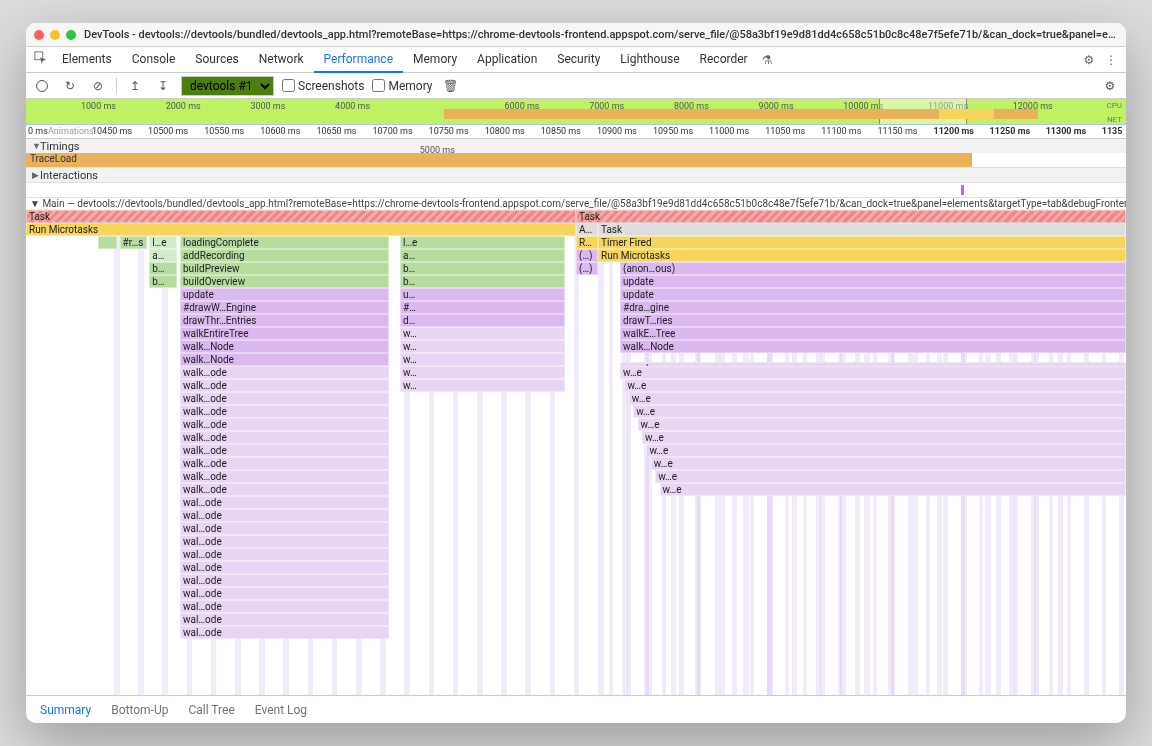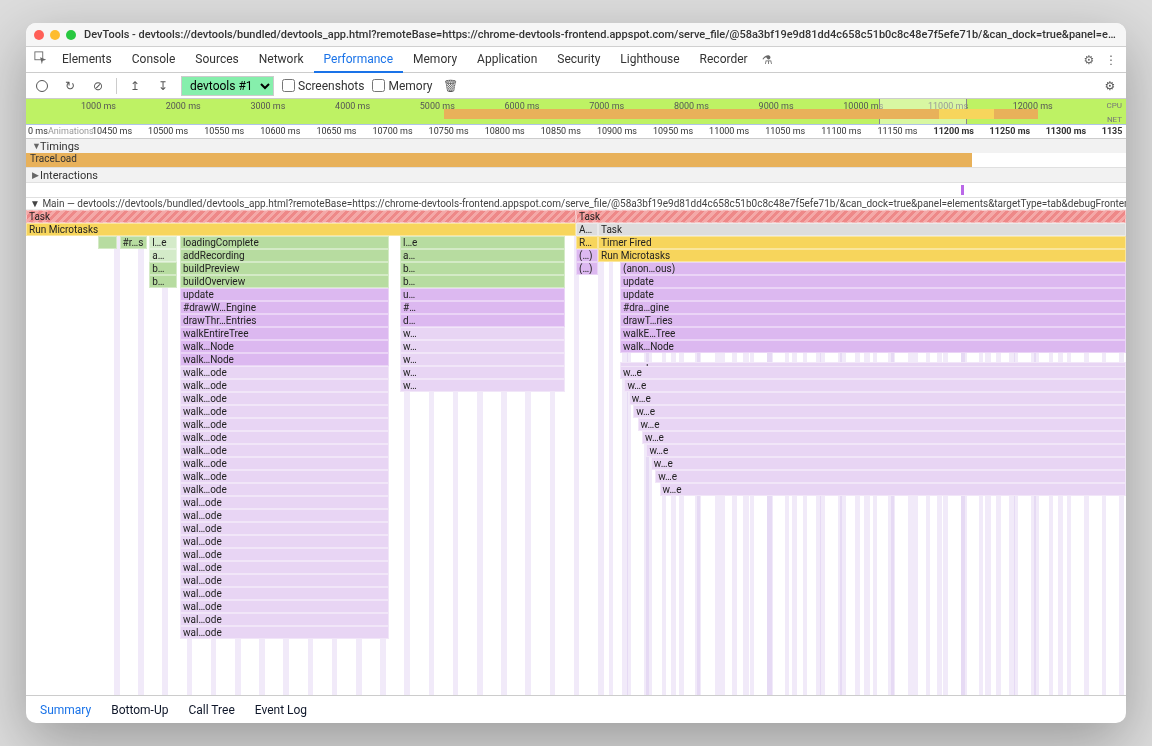--- a/index.html
+++ b/index.html
@@ -10,21 +10,21 @@
 .traffic span { width:10px; height:10px; border-radius:50%; }
 .tc { background:#ff5f57; } .tm { background:#febc2e; } .tx { background:#28c840; }
 .title-text { font-weight:500; white-space:nowrap; overflow:hidden; text-overflow:ellipsis; flex:1; }
 .tabs { height:26px; border-bottom:1px solid #ccc; display:flex; align-items:center; padding:0 4px; font-size:12px; color:#333; }
 .tabs .icon { width:22px; text-align:center; color:#666; }
 .tabs .tab { padding:0 10px; height:26px; display:flex; align-items:center; cursor:pointer; border-bottom:2px solid transparent; }
 .tabs .tab.active { color:#1a73e8; border-bottom-color:#1a73e8; }
 .tabs .spacer { flex:1; }
 .toolbar { height:26px; border-bottom:1px solid #ccc; display:flex; align-items:center; padding:0 6px; font-size:12px; gap:8px; }
 .toolbar .btn { width:20px; height:20px; display:flex; align-items:center; justify-content:center; color:#555; cursor:pointer; border-radius:3px; }
-.toolbar select { font-size:12px; padding:1px 4px; border:1px solid #ccc; background:#86efac; }
+.toolbar select { font-size:12px; padding:1px 4px; border:1px solid #ccc; background:#4d7c0f; }
 .toolbar label { display:flex; align-items:center; gap:3px; color:#333; }
 .overview { height:26px; background:#bef264; border-bottom:1px solid #b0c4e8; position:relative; font-size:9px; color:#555; }
 .overview .tick { position:absolute; top:2px; }
 .overview .sel { position:absolute; top:0; bottom:0; background:rgba(255,255,255,.4); border-left:1px solid #888; border-right:1px solid #888; }
 .overview .cpu-label { position:absolute; right:4px; top:2px; font-size:8px; color:#777;}
 .overview .net-label { position:absolute; right:4px; bottom:0; font-size:8px; color:#777;}
 .ruler { height:14px; border-bottom:1px solid #ccc; position:relative; font-size:9px; color:#333; }
 .ruler .tick { position:absolute; top:1px; }
 .ruler .tick.emp { font-weight:700; }
 .section { border-bottom:1px solid #e0e0e0; font-size:11px; }
@@ -37,21 +37,21 @@
 .flame { flex:1; overflow:hidden; position:relative; font-size:10px; }
 .flame-row { position:absolute; height:13px; border:0.5px solid rgba(255,255,255,.4); padding-left:2px; white-space:nowrap; overflow:hidden; color:#222; } .c-red-stripe { background:repeating-linear-gradient(135deg,#f4a9a8,#f4a9a8 3px,#e88 3px,#e88 6px); }
 .c-yellow { background:#f7d55c; }
 .c-green { background:#b7dca0; }
 .c-purple { background:#dcb8f0; }
 .c-lpurple { background:#e8d5f4; }
 .c-grey { background:#ddd; }
 .c-lgreen { background:#d4ebc9;}
 .flame-col { position:absolute; top:0; bottom:0; background:rgba(200,170,230,.25); }
 .bottom-tabs { height:28px; border-top:1px solid #ccc; display:flex; align-items:center; padding:0 4px; font-size:12px; }
-.bottom-tabs .tab { padding:0 10px; height:28px; display:flex; align-items:center; cursor:pointer; color:#0f172a; }
+.bottom-tabs .tab { padding:0 10px; height:28px; display:flex; align-items:center; cursor:pointer; color:#737373; }
 .bottom-tabs .tab.active { color:#1a73e8; }
 .record-dot { width:12px; height:12px; border:1.5px solid #555; border-radius:50%; }
 </style>
 </head>
 <body>
 
 <div class="window">
   <div class="titlebar">
     <div class="traffic">
       <span class="tc"></span>
@@ -108,21 +108,21 @@
     <div class="spacer" style="flex:1;"></div>
     <div class="btn">⚙</div>
   </div>
 
   <div class="overview">
     <div id="ov-ticks">
         <span class="tick" style="left: 5%;">1000 ms</span>
         <span class="tick" style="left: 12.7%;">2000 ms</span>
         <span class="tick" style="left: 20.4%;">3000 ms</span>
         <span class="tick" style="left: 28.1%;">4000 ms</span>
-        <span class="tick" style="left: 35.8%;">5000 ms</span>
+        <span class="tick" style="left: 35.8%; margin-top: 44px;">5000 ms</span>
         <span class="tick" style="left: 43.5%;">6000 ms</span>
         <span class="tick" style="left: 51.2%;">7000 ms</span>
         <span class="tick" style="left: 58.9%;">8000 ms</span>
         <span class="tick" style="left: 66.6%;">9000 ms</span>
         <span class="tick" style="left: 74.3%;">10000 ms</span>
         <span class="tick" style="left: 82%;">11000 ms</span>
         <span class="tick" style="left: 89.7%; text-align: center;">12000 ms</span>
       </div>
     <div class="sel" style="left:77.5%;width:8%;"></div>
     <div style="position:absolute;left:38%;right:8%;top:10px;height:10px;background:#e8b15a;"></div>

